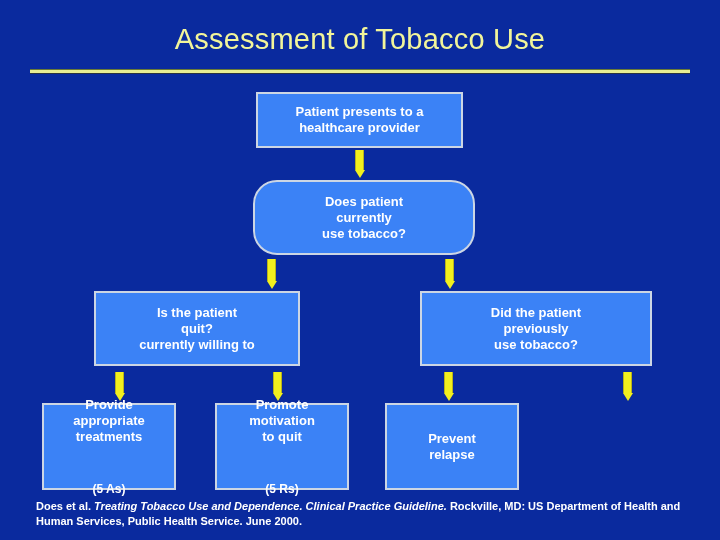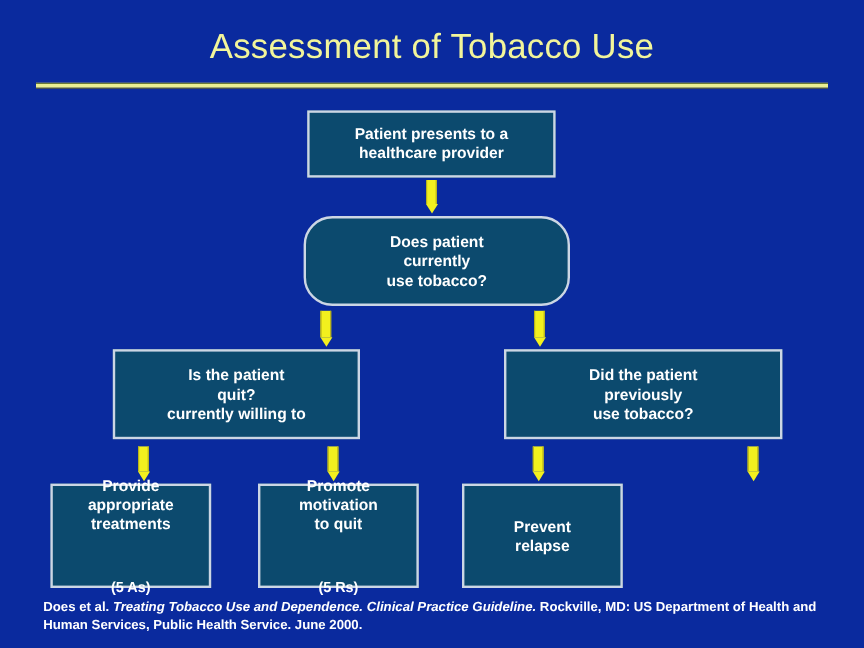--- a/index.html
+++ b/index.html
@@ -43,21 +43,21 @@
     background: #e9ee93;
     border-top: 1px solid #6a7a36;
     border-bottom: 1px solid #2a3340;
     box-sizing: border-box;
   }
 
   
   .fbox {
     position: absolute;
     box-sizing: border-box;
-    background: #0c4a6e;
+    background: #3b82f6;
     border: 2px solid #ccd6e4;
     color: #ffffff;
     font-size: 13px;
     font-weight: bold;
     line-height: 16px;
     display: flex;
     flex-direction: column;
     align-items: center;
     justify-content: center;
     text-align: center;

